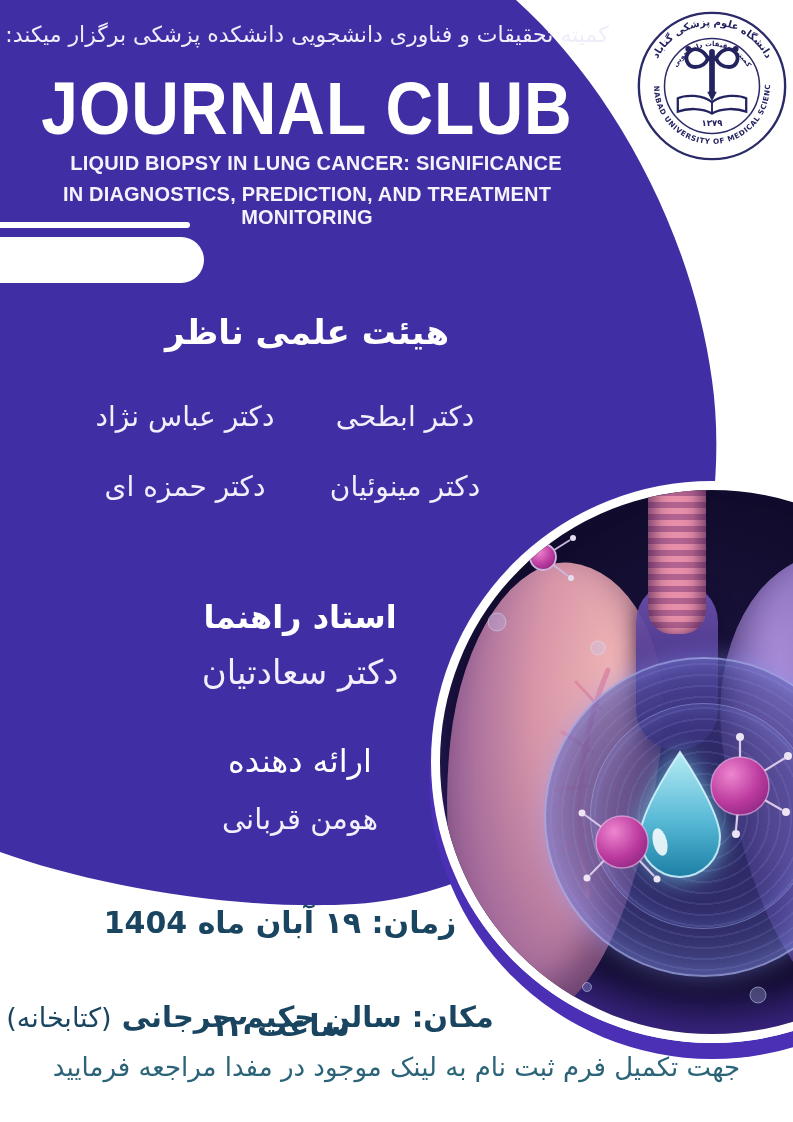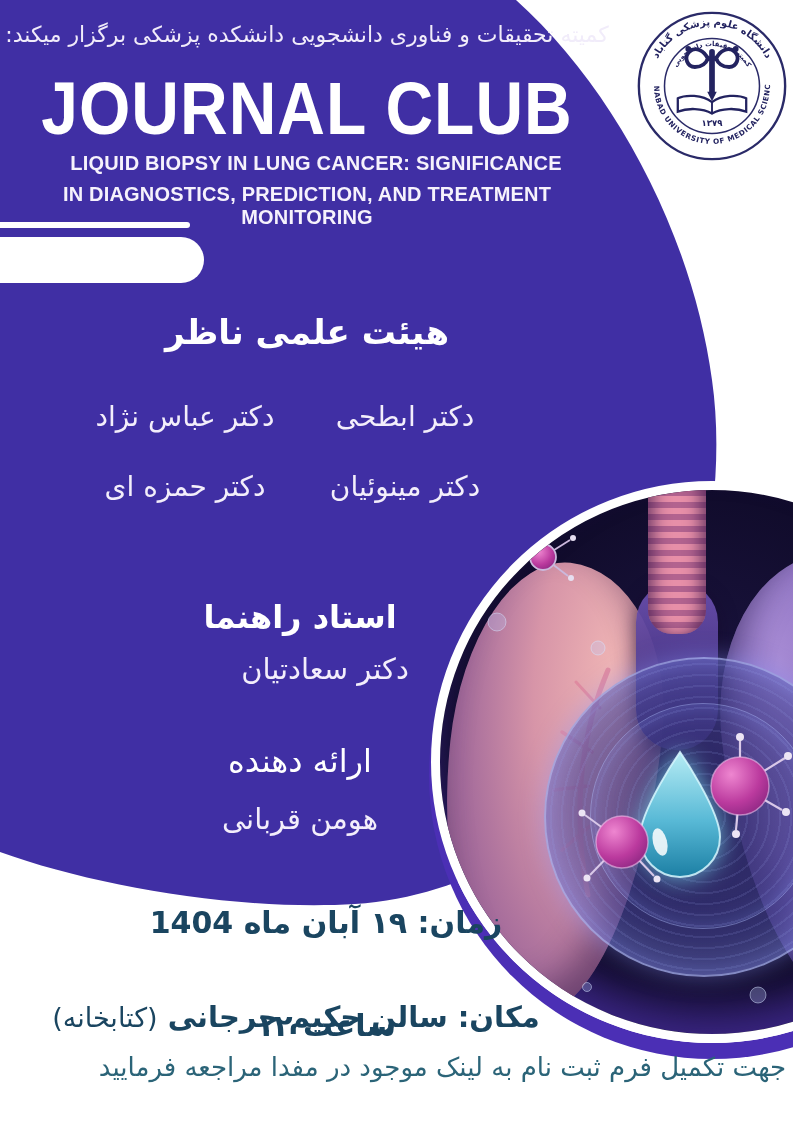--- a/index.html
+++ b/index.html
@@ -41,21 +41,21 @@
   
   .logo{position:absolute;left:636px;top:10px;width:152px;height:152px;z-index:3;}
   
   .sec{position:absolute;z-index:3;direction:rtl;text-align:center;color:#f3eefb;}
   .board-heading{left:0;top:312px;width:614px;font-size:34px;font-weight:bold;color:#fff;}
   .names-row{left:75px;width:440px;display:flex;flex-direction:row;font-size:28px;}
   .names-row .n{width:50%;text-align:center;}
   .row1{top:400px;}
   .row2{top:470px;}
   .advisor-heading{left:0;top:598px;width:600px;font-size:32px;font-weight:bold;color:#fff;}
-  .advisor-name{left:0;top:652px;width:600px;font-size:29px;margin-left:25px;}
+  .advisor-name{left:0;top:652px;width:600px;font-size:34px;}
   .presenter-heading{left:0;top:742px;width:600px;font-size:32px;font-weight:normal;color:#fff;}
   .presenter-name{left:0;top:802px;width:600px;font-size:29px;}
   
   .circle-art{
     position:absolute;left:431px;top:481px;width:544px;height:544px;z-index:2;
     border-radius:50%;border:9px solid #ffffff;overflow:hidden;
     background:radial-gradient(circle at 48% 38%, #1b1440 0%, #100b2a 50%, #0a0618 100%);
     box-shadow:0 14px 0 2px #4b2fb5, inset 0 -34px 44px -8px rgba(88,56,196,.6);
   }
   .lung{position:absolute;}
@@ -93,21 +93,21 @@
     border:2px solid rgba(190,200,255,.55);
     box-shadow:0 0 24px rgba(140,150,255,.45), inset 0 0 34px rgba(150,160,255,.4);
   }
   .lens-inner{
     position:absolute;left:150px;top:213px;width:224px;height:224px;border-radius:50%;z-index:4;
     border:1.5px solid rgba(176,190,255,.45);
     box-shadow:inset 0 0 24px rgba(140,160,255,.3);
   }
   .art-overlay{position:absolute;left:0;top:0;z-index:5;}
   
-  .sched{position:absolute;z-index:3;direction:rtl;text-align:center;color:#1a4560;font-weight:bold;padding-left:46px;}
+  .sched{position:absolute;z-index:3;direction:rtl;text-align:center;color:#1a4560;font-weight:bold;}
   .date-line{left:0;top:905px;width:560px;font-size:30px;}
   .time-line{left:0;top:1008px;width:560px;font-size:30px;}
   .loc-line{left:0;top:1000px;width:500px;font-size:29px;}
   .loc-line .note{font-weight:normal;font-size:27px;}
   .reg-line{left:0;top:1052px;width:793px;font-size:26px;font-weight:normal;color:#2b6478;}
 </style>
 </head>
 <body>
 
 <div class="page">

